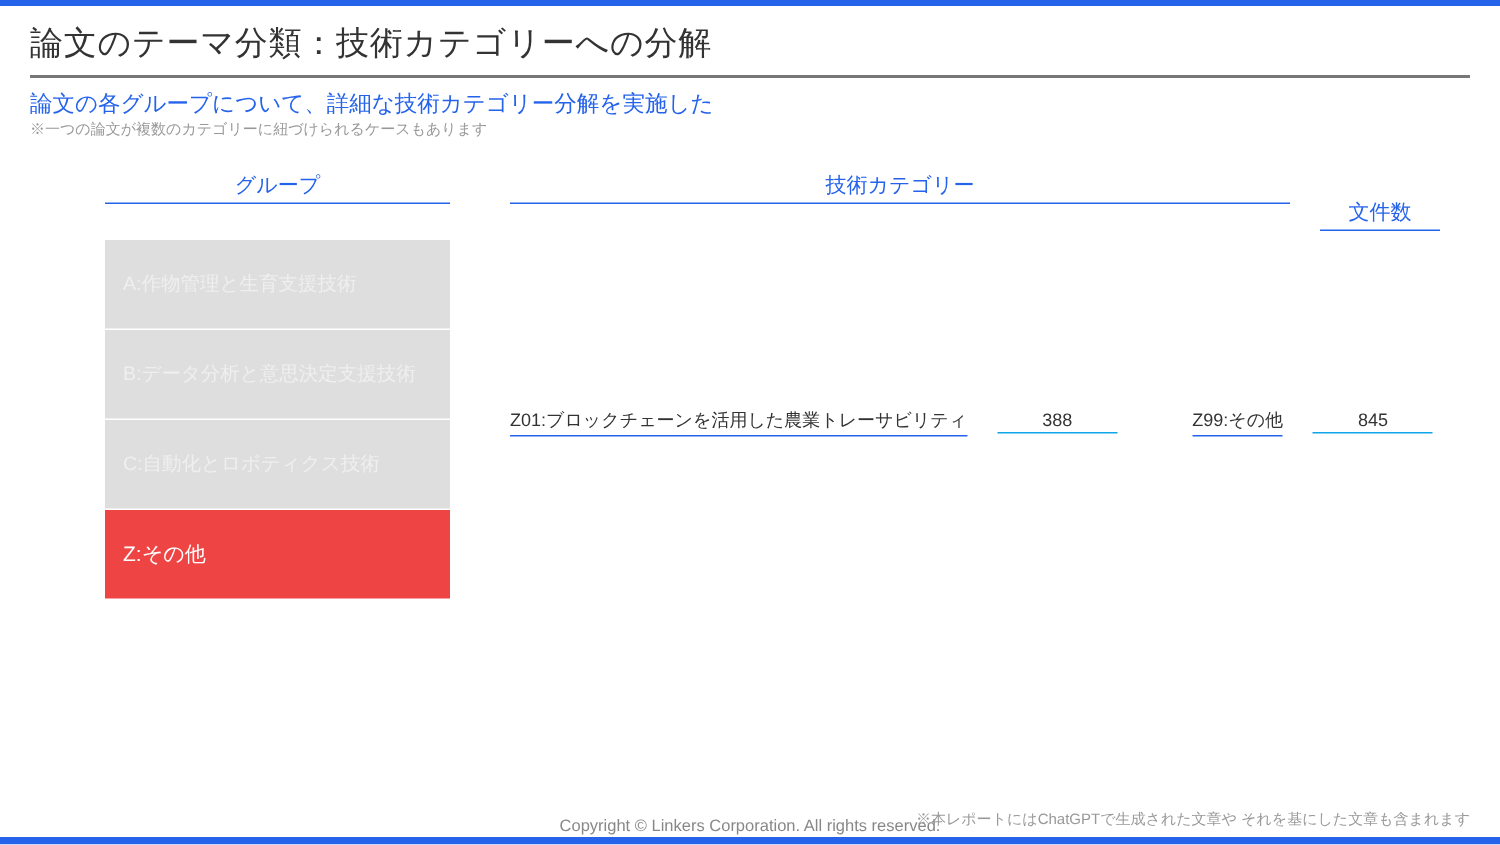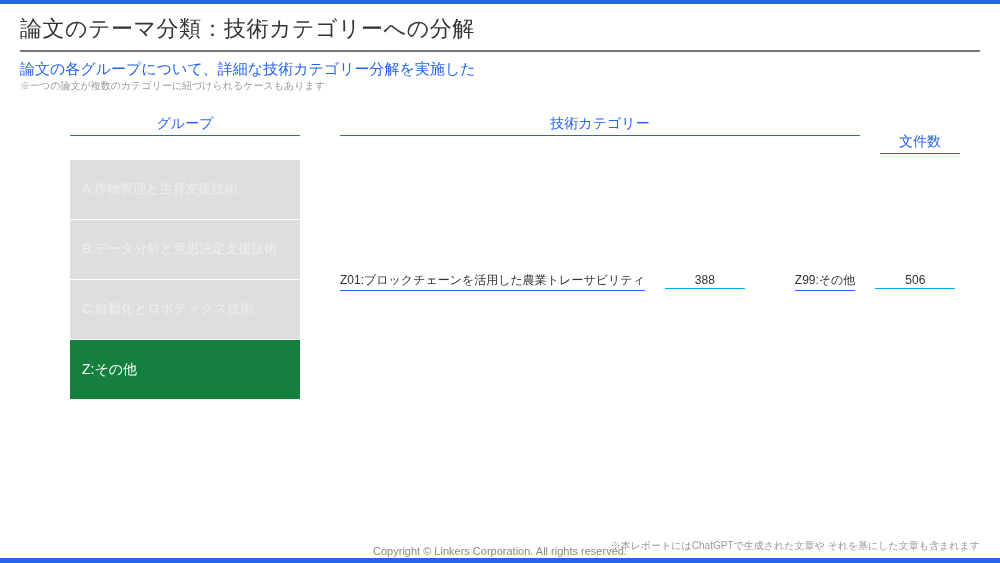--- a/index.html
+++ b/index.html
@@ -84,21 +84,21 @@
     align-items: center;
     padding: 0 12px;
     border-bottom: 1px solid #fff;
     line-height: 1.3;
   }
   .side-a { height: 60px; }
   .side-b { height: 60px; }
   .side-c { height: 60px; }
   .side-z {
     height: 60px;
-    background: #15803d;
+    background: #ef4444;
     color: #fff;
     font-size: 14px;
     text-align: center;
   }
   .rows {
     flex: 1;
     margin-left: 10px;
     display: flex;
     flex-direction: row;
   }
@@ -166,21 +166,21 @@
     <div class="side-item side-z">Z:その他</div>
   </div>
   <div class="rows">
     <div class="data-row">
       <div class="cell-tech">Z01:ブロックチェーンを活用した農業トレーサビリティ</div>
       <div class="cell-count">388</div>
       <div class="cell-spacer-right"></div>
     </div>
     <div class="data-row">
       <div class="cell-tech">Z99:その他</div>
-      <div class="cell-count">506</div>
+      <div class="cell-count">845</div>
       <div class="cell-spacer-right"></div>
     </div>
   </div>
 </div>
 
 <div class="footer">
   <div class="copyright">Copyright © Linkers Corporation. All rights reserved.</div>
   <div class="footnote">※本レポートにはChatGPTで生成された文章や それを基にした文章も含まれます</div>
   <div class="bottombar"></div>
 </div>

